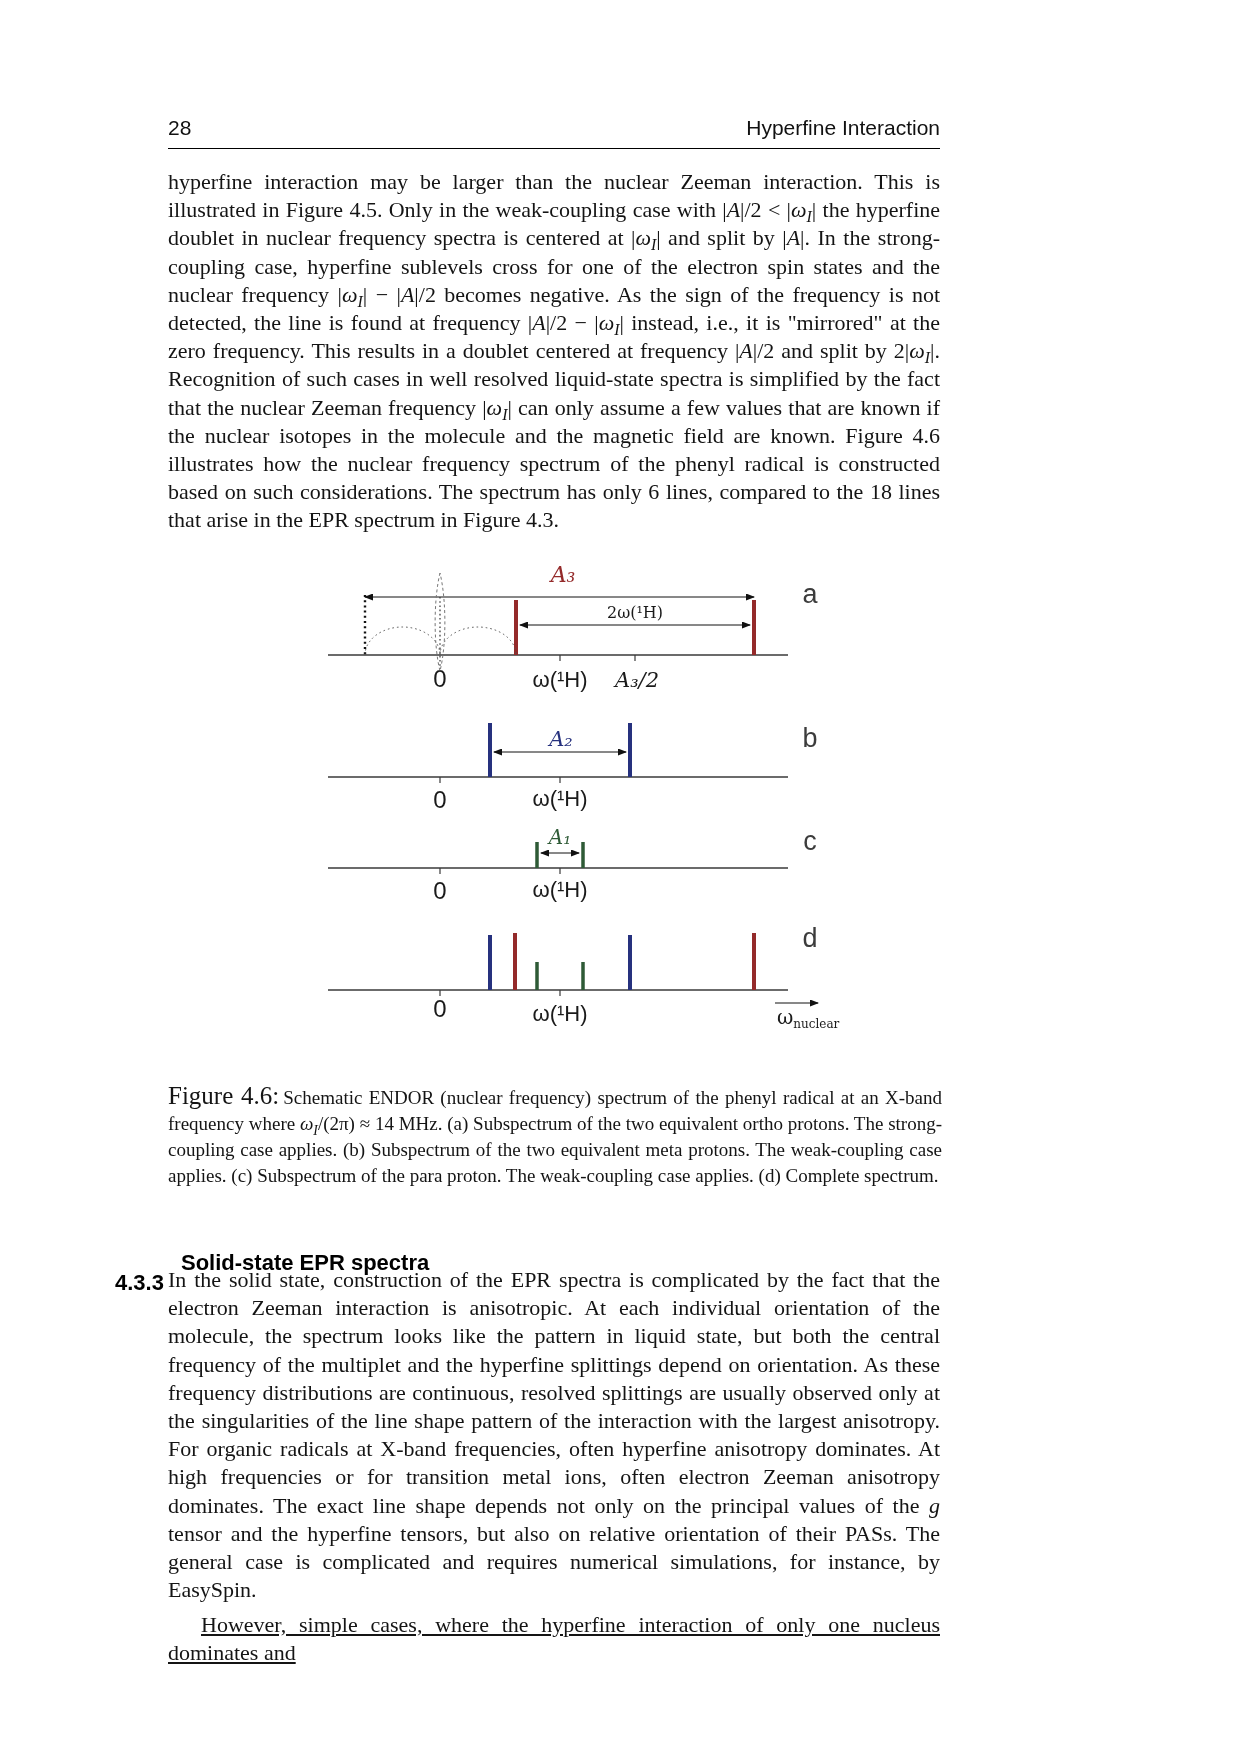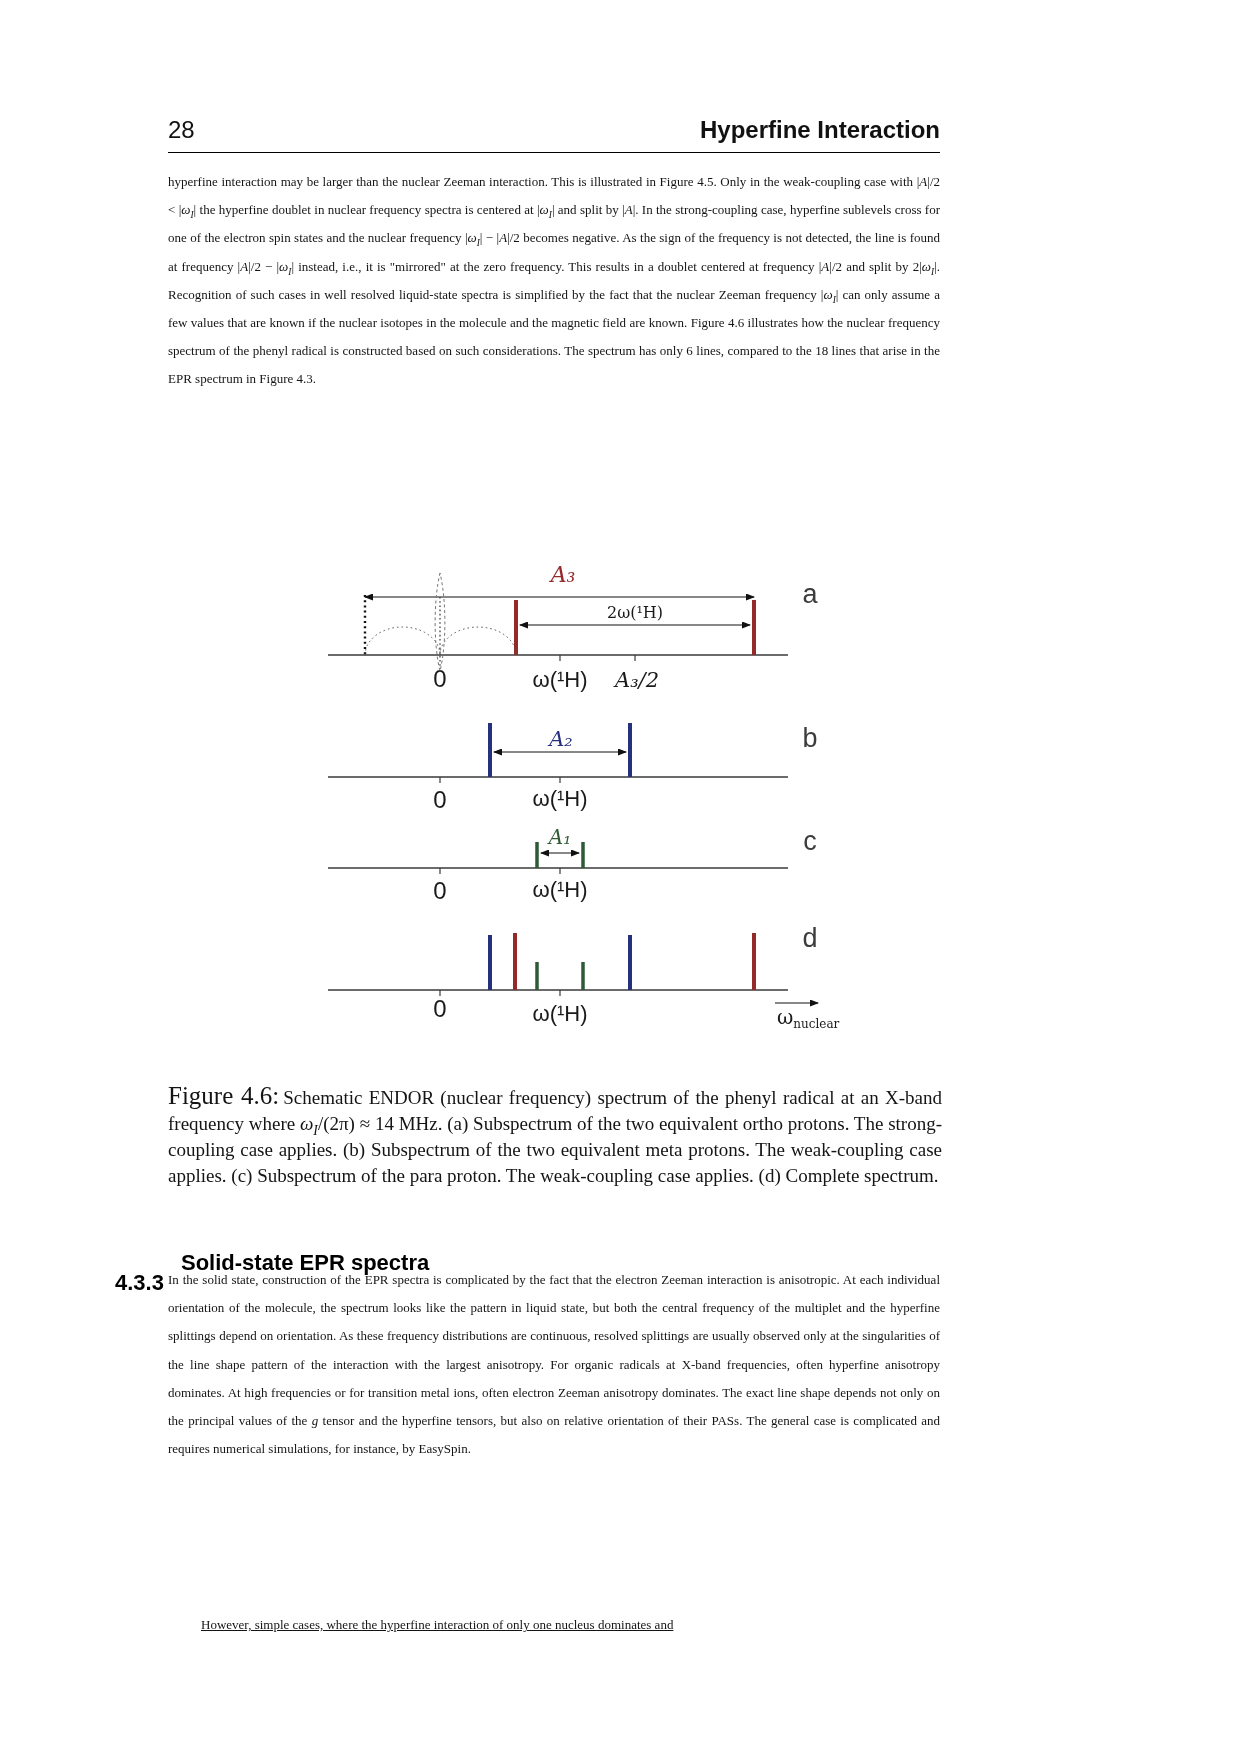--- a/index.html
+++ b/index.html
@@ -4,27 +4,27 @@
 <style>
   html,body { margin:0; padding:0; background:#ffffff; }
   .page {
     position:relative; width:1241px; height:1754px; background:#ffffff;
     font-family:"Liberation Serif", serif; color:#141414; overflow:hidden;
   }
   .header {
     position:absolute; left:168px; top:116px; width:772px;
     display:flex; justify-content:space-between; align-items:flex-end;
     border-bottom:1.6px solid #000; padding-bottom:8px;
-    font-family:"Liberation Sans", sans-serif; font-size:24px;
+    font-family:"Liberation Sans", sans-serif; font-size:21px;
   }
   .page-num { font-weight:400; color:#111; }
-  .running-title { font-weight:700; color:#111; }
+  .running-title { font-weight:400; color:#111; }
   .para {
     position:absolute; left:168px; width:772px;
-    text-align:justify; font-size:13px; line-height:28.2px; color:#141414;
+    text-align:justify; font-size:22px; line-height:28.2px; color:#141414;
   }
   .para i { font-style:italic; }
   sub { font-size:0.72em; line-height:0; }
   #para1 { top:168px; }
   #para2 { top:1266px; }
   #para3 { top:1611px; text-indent:33px;text-decoration:underline; }
   .figure-wrap { position:absolute; left:320px; top:500px; width:520px; height:560px; }
   .caption {
     position:absolute; left:168px; top:1083px; width:774px;
     text-align:justify; font-size:19px; line-height:26px; color:#141414;

